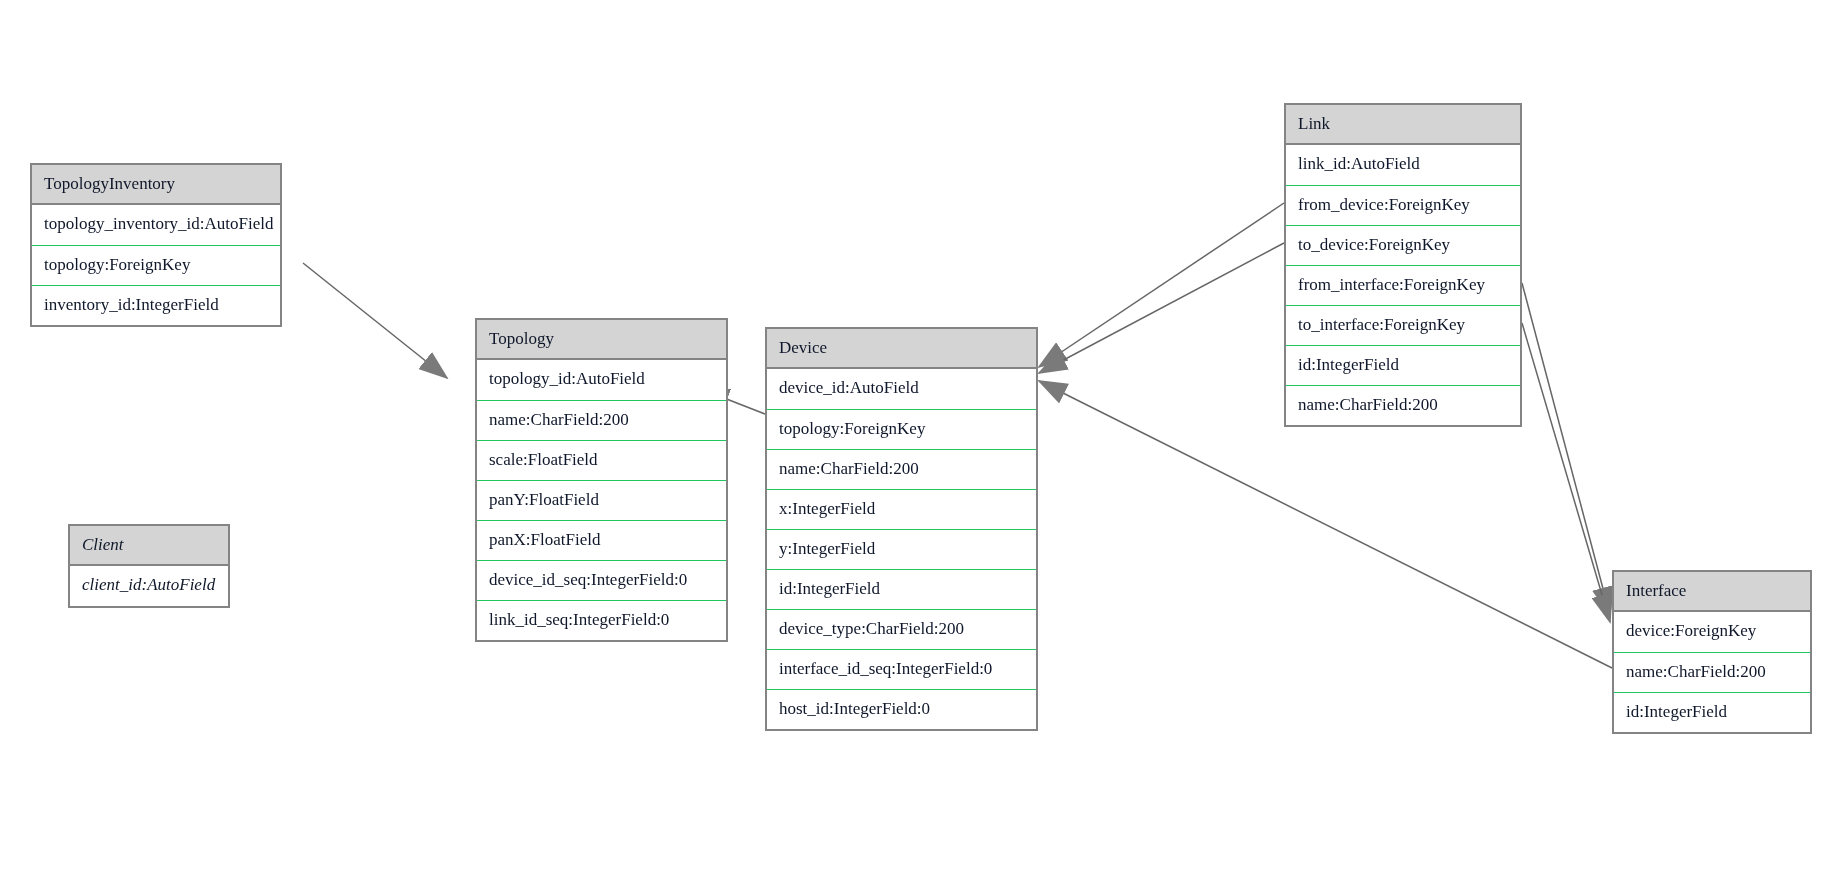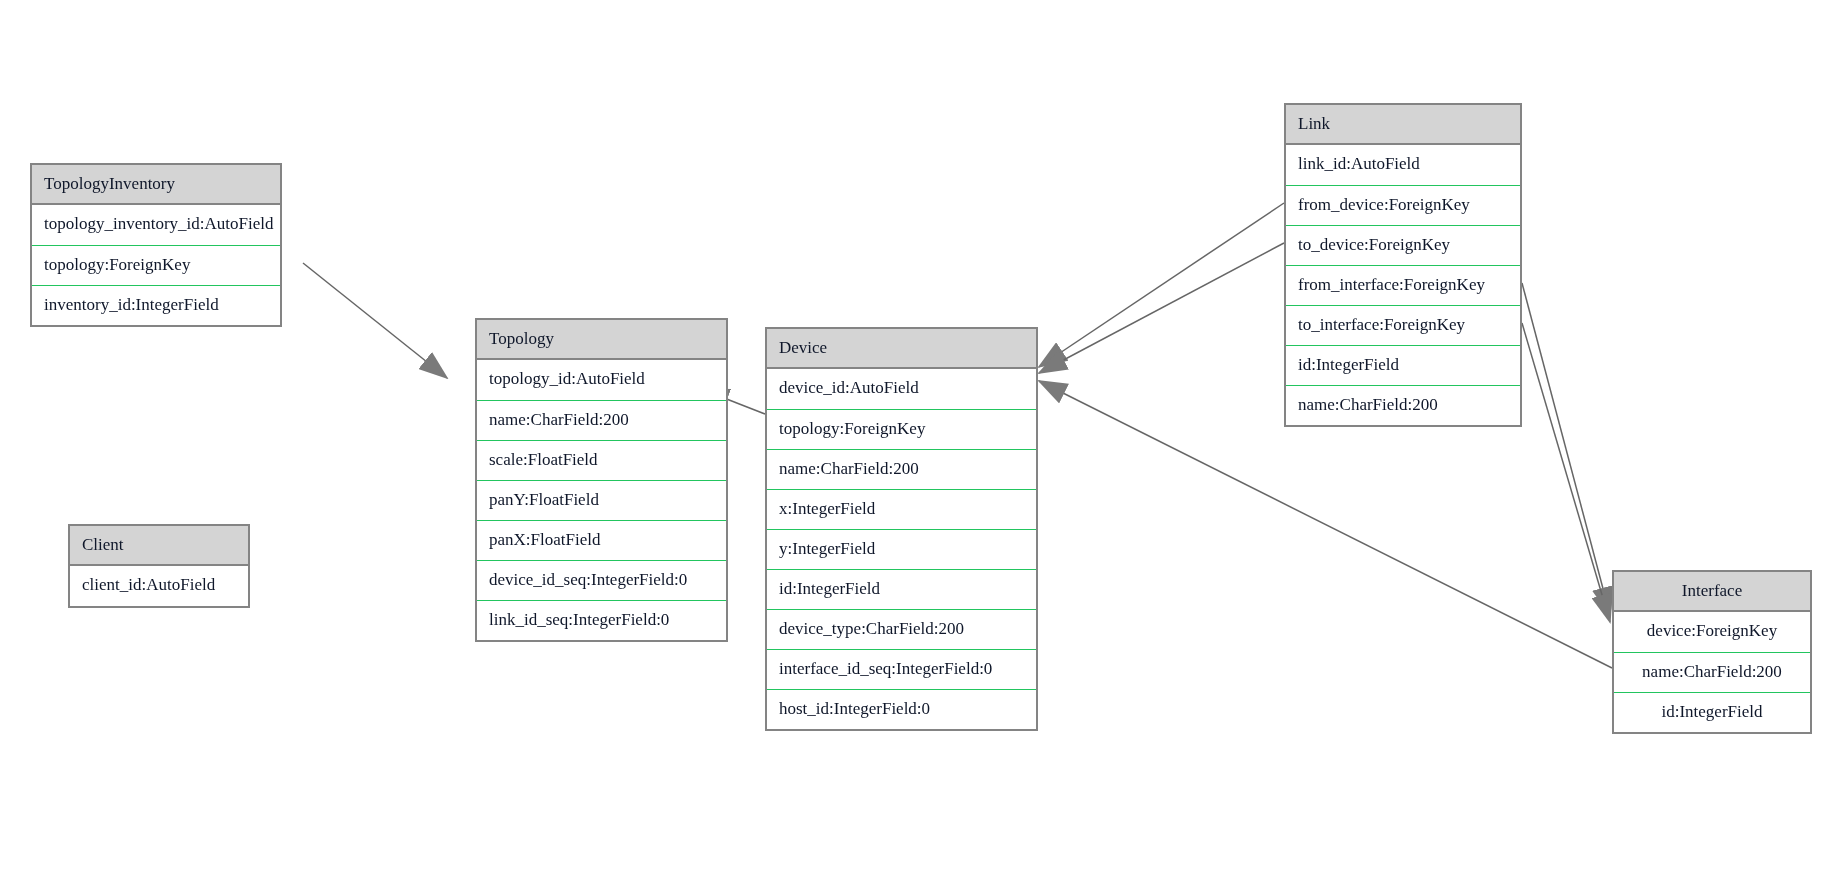--- a/index.html
+++ b/index.html
@@ -83,21 +83,21 @@
       <div class="entity" style="left: 447px; top: 318px; width: 253px; margin-left: 28px;">
         <div class="entity-header">Topology</div>
         <div class="entity-field">topology_id:AutoField</div>
         <div class="entity-field">name:CharField:200</div>
         <div class="entity-field">scale:FloatField</div>
         <div class="entity-field">panY:FloatField</div>
         <div class="entity-field">panX:FloatField</div>
         <div class="entity-field">device_id_seq:IntegerField:0</div>
         <div class="entity-field">link_id_seq:IntegerField:0</div>
       </div>
-      <div class="entity" style="left: 68px; top: 524px; width: 182px;">
+      <div class="entity" style="left: 68px; top: 524px; width: 162px; font-style: italic;">
         <div class="entity-header">Client</div>
         <div class="entity-field">client_id:AutoField</div>
       </div>
       <div class="entity" style="left: 765px; top: 314px; width: 273px; margin-top: 13px;">
         <div class="entity-header">Device</div>
         <div class="entity-field">device_id:AutoField</div>
         <div class="entity-field">topology:ForeignKey</div>
         <div class="entity-field">name:CharField:200</div>
         <div class="entity-field">x:IntegerField</div>
         <div class="entity-field">y:IntegerField</div>
@@ -109,20 +109,20 @@
       <div class="entity" style="left: 1284px; top: 103px; width: 238px;">
         <div class="entity-header">Link</div>
         <div class="entity-field">link_id:AutoField</div>
         <div class="entity-field">from_device:ForeignKey</div>
         <div class="entity-field">to_device:ForeignKey</div>
         <div class="entity-field">from_interface:ForeignKey</div>
         <div class="entity-field">to_interface:ForeignKey</div>
         <div class="entity-field">id:IntegerField</div>
         <div class="entity-field">name:CharField:200</div>
       </div>
-      <div class="entity" style="left: 1612px; top: 570px; width: 200px; text-align: center;">
+      <div class="entity" style="left: 1612px; top: 570px; width: 200px;">
         <div class="entity-header">Interface</div>
         <div class="entity-field">device:ForeignKey</div>
         <div class="entity-field">name:CharField:200</div>
         <div class="entity-field">id:IntegerField</div>
       </div>
     </div>
 </div>
 
 </body></html>

